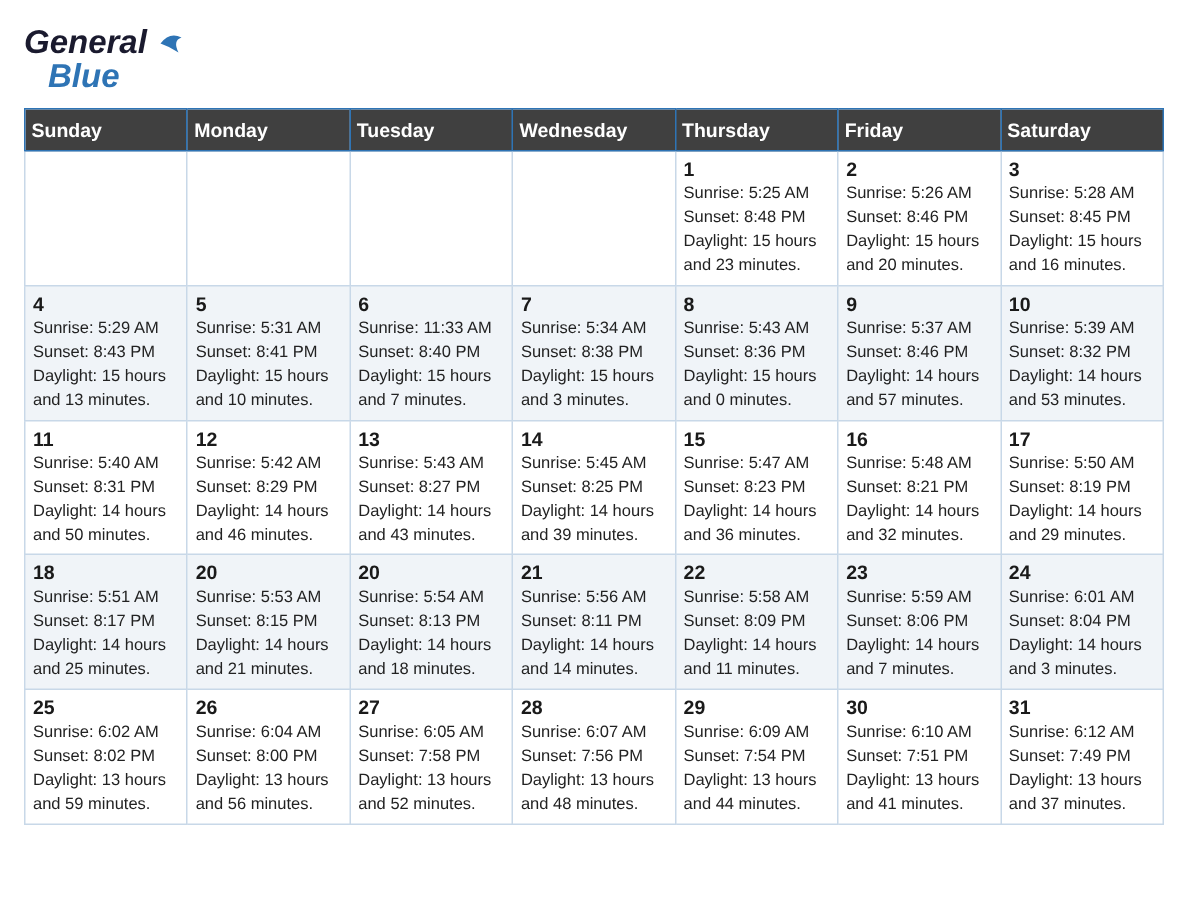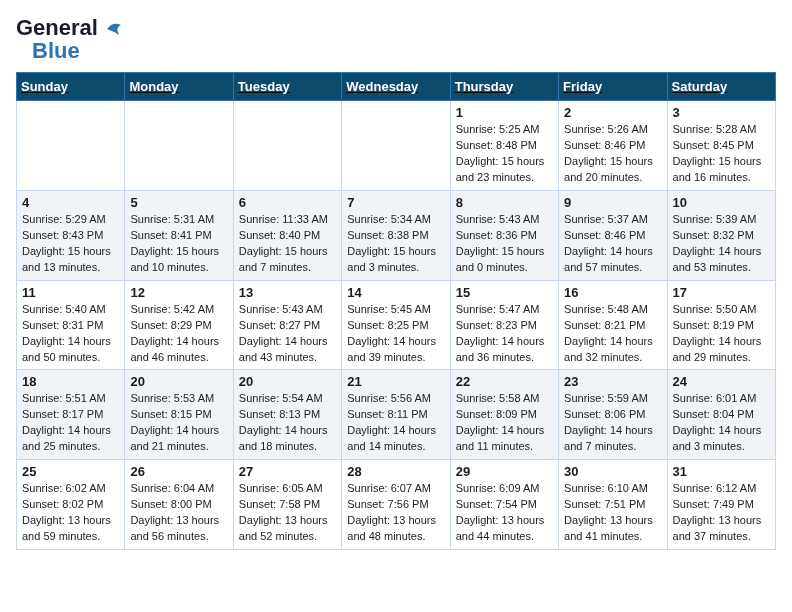--- a/index.html
+++ b/index.html
@@ -8,20 +8,21 @@
       background: #fff;
       width: 792px;
       min-height: 612px;
       padding: 16px;
     }
     .header {
       display: flex;
       justify-content: space-between;
       align-items: center;
       margin-bottom: 8px;
+      font-style: italic;
     }
     .logo {
       display: flex;
       flex-direction: column;
       align-items: flex-start;
     }
     .logo-text {
       font-size: 22px;
       font-weight: bold;
       color: #1a1a2e;
@@ -40,22 +41,21 @@
       font-size: 16px;
       color: #444;
       margin-top: 2px;
     }
     table {
       width: 100%;
       border-collapse: collapse;
       margin-top: 4px;
     }
     thead tr {
-      background: #0c4a6e;
-      text-decoration: underline;
+      background: #404040;
     }
     thead th {
       color: #fff;
       font-size: 13px;
       font-weight: bold;
       padding: 6px 4px;
       text-align: left;
       border: 1px solid #2e74b5;
     }
     tbody tr {

